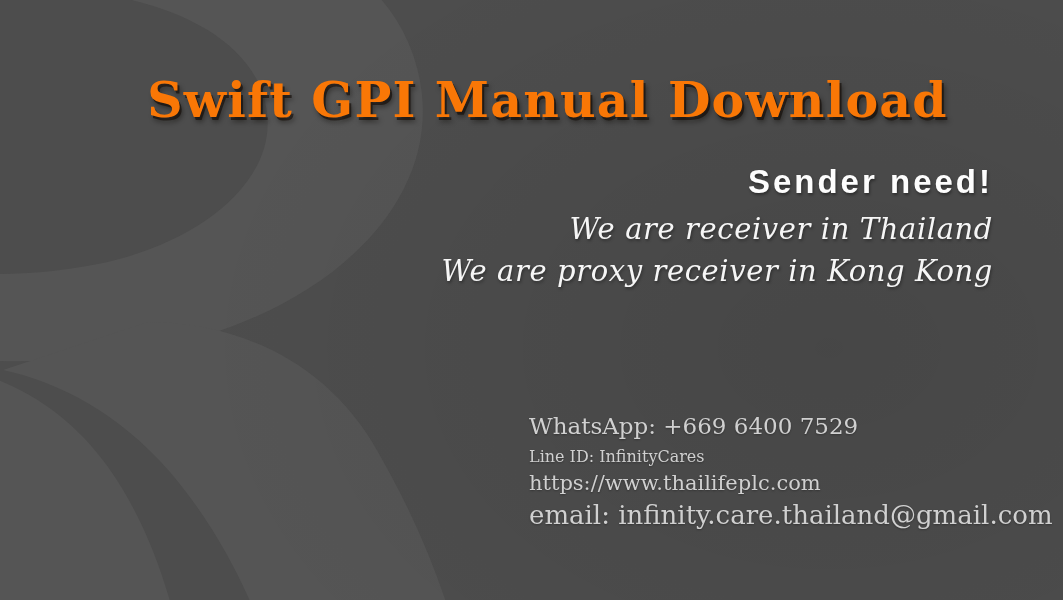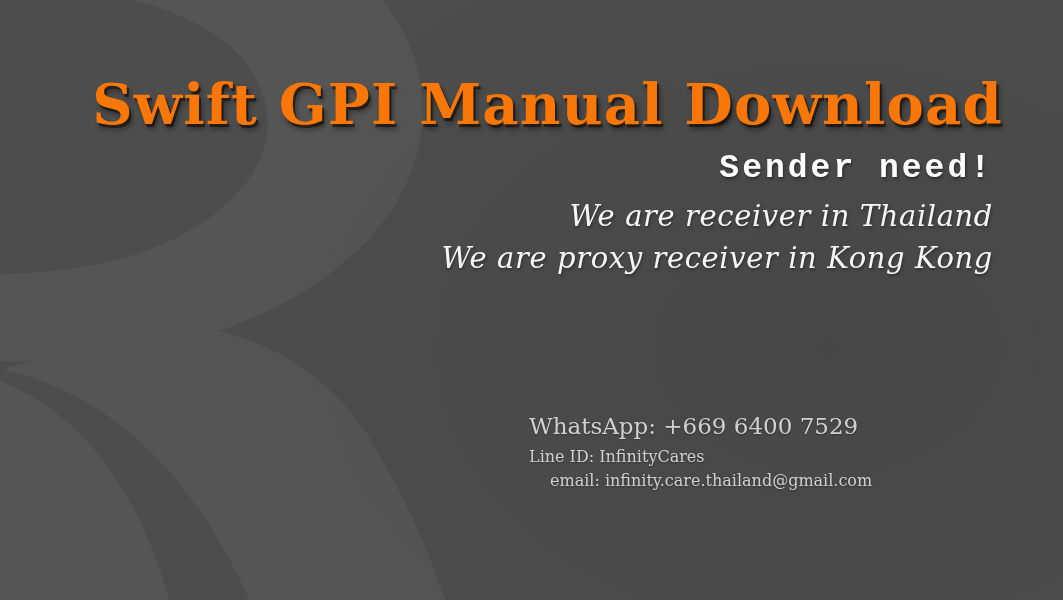--- a/index.html
+++ b/index.html
@@ -38,48 +38,49 @@
   
   .headline {
     position: absolute;
     left: 0;
     right: 0;
     top: 76px;
     text-align: center;
     color: #f97706;
     font-family: "DejaVu Serif", "Liberation Serif", serif;
     font-weight: bold;
-    font-size: 56px;
+    font-size: 49px;
     letter-spacing: 1.2px;
     line-height: 1;
     white-space: nowrap;
     text-shadow:
       2px 3px 0 rgba(20,12,6,0.62),
       3px 5px 5px rgba(10,6,3,0.42);
     padding-left: 32px;
   }
 
   
   .right-block {
     position: absolute;
     right: 70px;
     top: 152px;
     width: 700px;
     text-align: right;
   }
 
   .subhead {
     color: #fdfdfd;
-    font-family: Liberation Mono, monospace;
+    font-family: Liberation Sans, sans-serif;
     font-weight: bold;
     font-size: 33px;
     letter-spacing: 3.0px;
     line-height: 1.05;
     white-space: nowrap;
     text-shadow: 1px 2px 3px rgba(0,0,0,0.40);
+    margin-top: 13px;
   }
 
   .script-lines {
     margin-top: 8px;
   }
   .script-line {
     color: #f6f6f6;
     font-family: "DejaVu Serif", "Liberation Serif", serif;
     font-style: italic;
     font-size: 29px;
@@ -101,21 +102,21 @@
     font-family: "DejaVu Serif", "Liberation Serif", serif;
     font-size: 22px;
     line-height: 1;
     white-space: nowrap;
     text-shadow: 0 1px 2px rgba(0,0,0,0.30);
   }
   .contact-line.l0 { font-size: 23px; margin-bottom: 11px; }
   .contact-line.l1 { font-size: 22px; margin-bottom: 11px; }
   .contact-line.l2 { font-size: 16px; margin-bottom: 8px; }
   .contact-line.l3 { font-size: 21px; margin-bottom: 8px; }
-  .contact-line.l4 { font-size: 16px; margin-left: 21px; }
+  .contact-line.l4 { font-size: 26px; }
 </style>
 </head>
 <body>
 
 <div id="poster">
 
   <svg id="watermark" viewBox="0 0 620 800" xmlns="http://www.w3.org/2000/svg" aria-hidden="true">
     <g fill="#555555">
 
       <path d="M -60 40
@@ -158,16 +159,17 @@
 
     <div class="script-lines">
       <div class="script-line">We are receiver in Thailand</div>
       <div class="script-line">We are proxy receiver in Kong Kong</div>
     </div>
   </div>
 
   <div class="contact-block">
     <div class="contact-line l0">WhatsApp: +669 6400 7529</div>
     <div class="contact-line l2">Line ID: InfinityCares</div>
+    <div class="contact-line l3">https://www.thailifeplc.com</div>
     <div class="contact-line l4">email: infinity.care.thailand@gmail.com</div>
   </div>
 
 </div>
 
 </body></html>

